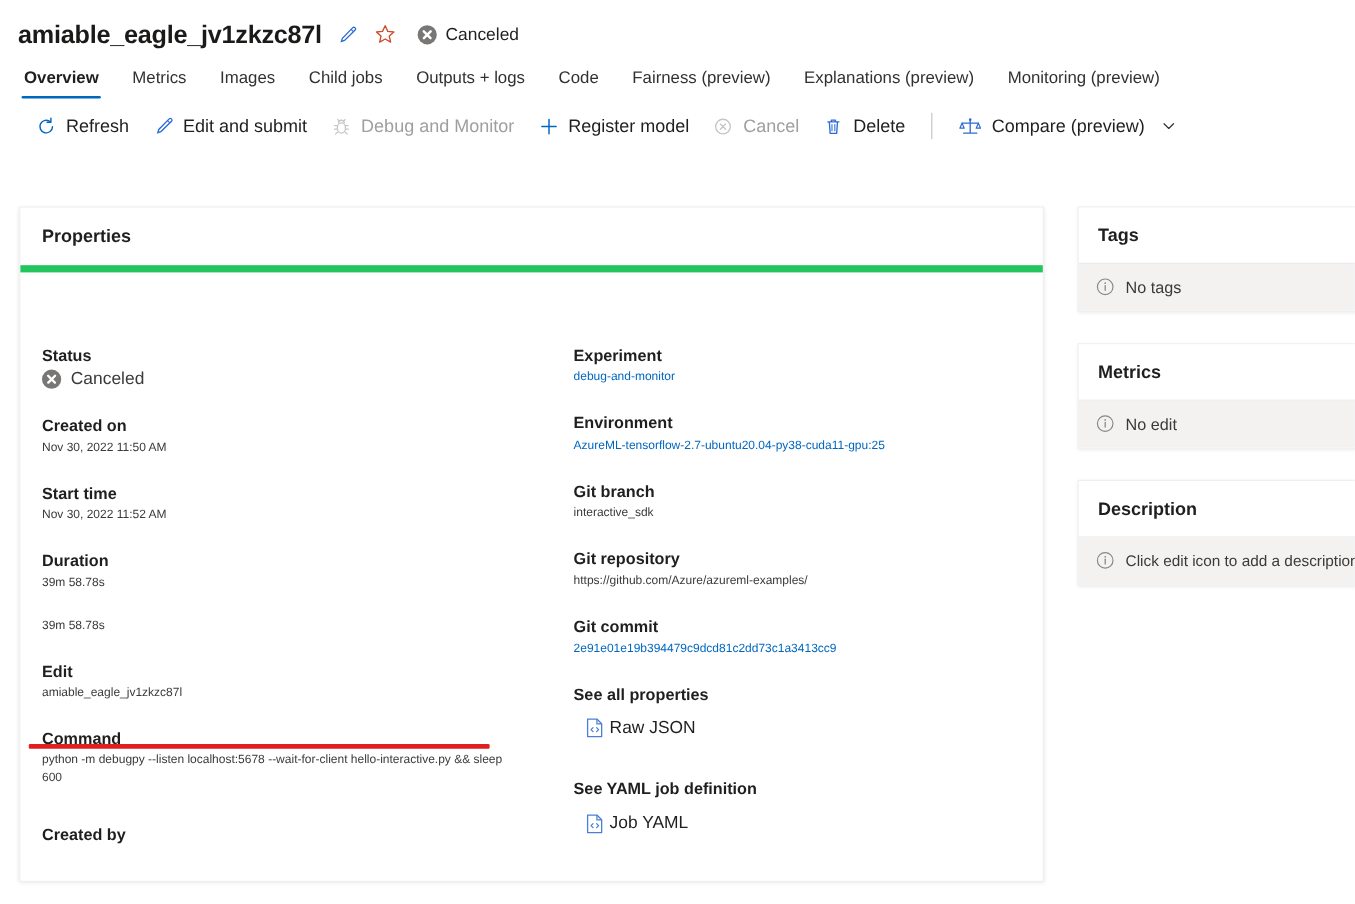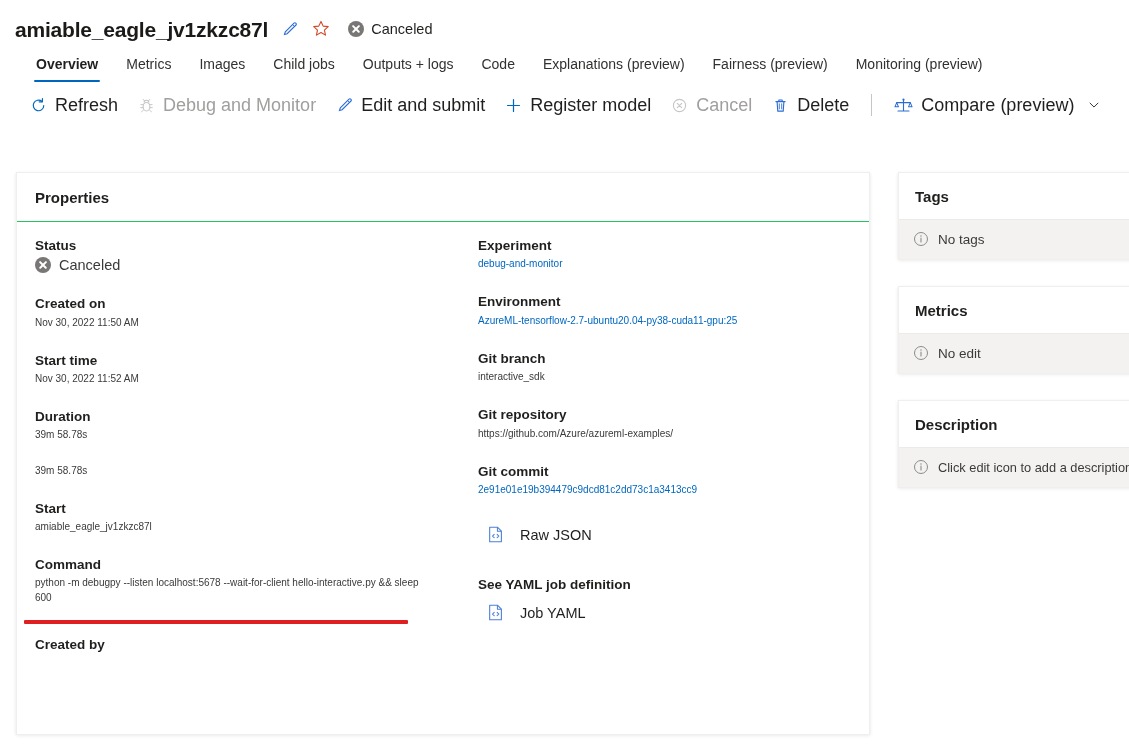--- a/index.html
+++ b/index.html
@@ -38,86 +38,86 @@
   .circle-x::before, .circle-x::after {
     content: ""; position: absolute; left: 3px; top: 7.2px;
     width: 10px; height: 1.8px; background: #ffffff; border-radius: 1px;
   }
   .circle-x::before { transform: rotate(45deg); }
   .circle-x::after  { transform: rotate(-45deg); }
 
   
   .tabs {
     display: flex; align-items: flex-end;
-    padding-left: 22px; height: 38px; gap: 0px;
+    padding-left: 6px; height: 38px; gap: 0px;
     border-bottom: none;
   }
   .tab {
     position: relative; font-size: 14px; color: #323130;
     padding: 0 14px 11px 14px; cursor: pointer; white-space: nowrap;
     line-height: 1;
   }
   .tab.active { font-weight: 600; color: #201f1e; }
   .tab.active::after {
     content: ""; position: absolute; left: 12px; right: 12px; bottom: 0;
     height: 2.5px; background: #0067c0; border-radius: 1px;
   }
 
   
   .cmdbar {
     display: flex; align-items: center;
     padding-left: 20px; height: 46px; gap: 0;
   }
   .cmd {
     display: inline-flex; align-items: center; gap: 8px;
-    font-size: 18px; color: #201f1e; padding: 5px 10px;
+    font-size: 15px; color: #201f1e; padding: 5px 10px;
     cursor: pointer; white-space: nowrap; border-radius: 2px;
   }
   .cmd.disabled { color: #a19f9d; cursor: default; }
   .cmd-sep {
     width: 1px; height: 22px; background: #c8c6c4; margin: 0 12px;
   }
   .svg-ico { display: block; }
   .card {
     background: #ffffff;
     border: 1px solid #f0eff0;
     box-shadow: 0 1.2px 3.6px rgba(0,0,0,0.10), 0 0.3px 0.9px rgba(0,0,0,0.07);
   }
   .card-header {
     font-size: 15px; font-weight: 600; color: #201f1e;
     padding: 16px 18px 15px 18px;
-    border-bottom: 1px solid #22c55e;
+    border-bottom: 6px solid #22c55e;
   }
 
   .props-card {
     position: absolute; left: 16px; top: 172px;
     width: 854px; height: 563px;
   }
   .props-body {
     display: flex; padding: 14px 0 0 0; height: calc(100% - 52px);
   }
-  .props-col { padding: 0 20px 0 18px; }
+  .props-col { padding: 0 20px 0 18px; margin-top: 46px; }
   .props-col.left  { width: 440px; }
   .props-col.right { width: 414px; padding-left: 22px; }
 
   .field { margin-bottom: 21px; }
   .field-label {
     font-size: 13.5px; font-weight: 700; color: #201f1e;
     line-height: 1.5; margin-bottom: 1px;
   }
   .field-value {
     font-size: 10px; color: #3b3a39; line-height: 1.42;
     word-break: break-word;
   }
   .field-value.link { color: #0067c0; cursor: pointer; }
   .field-value.empty { min-height: 20px; }
   .status-value { display: flex; align-items: center; gap: 8px; font-size: 14.5px; color: #3b3a39; }
 
   .file-link {
-    display: inline-flex; align-items: center; gap: 16px;
+    display: inline-flex; align-items: center; gap: 4px;
     font-size: 14.5px; color: #201f1e; margin-top: 8px;
     margin-left: 10px; cursor: pointer;
   }
 
   
   .annot-line {
     position: absolute; left: 24px; top: 620px;
     width: 384px; height: 4px; background: #e02020; border-radius: 1px;
   }
 
@@ -178,61 +178,61 @@
     <div class="tab">
       <span>Child jobs</span>
     </div>
     <div class="tab">
       <span>Outputs + logs</span>
     </div>
     <div class="tab">
       <span>Code</span>
     </div>
     <div class="tab">
+      <span>Fairness (preview)</span>
+    </div>
+    <div class="tab">
       <span>Explanations (preview)</span>
-    </div>
-    <div class="tab">
-      <span>Fairness (preview)</span>
     </div>
     <div class="tab">
       <span>Monitoring (preview)</span>
     </div>
   </div>
 
   <div class="cmdbar">
 
     <div class="cmd">
       <span>
         <svg class="svg-ico" width="17" height="17" viewBox="0 0 20 20">
           <path d="M16.2 10a6.2 6.2 0 1 1-2.1-4.7" fill="none" stroke="#0067c0" stroke-width="1.4" stroke-linecap="round"></path>
           <path d="M14.6 1.9v3.8h-3.8" fill="none" stroke="#0067c0" stroke-width="1.4" stroke-linecap="round" stroke-linejoin="round"></path>
         </svg>
       </span>
       <span>Refresh</span>
+    </div>
+
+    <div class="cmd">
+      <span>
+        <svg class="svg-ico" width="17" height="17" viewBox="0 0 20 20">
+          <path d="M15.3 2.4a1.4 1.4 0 0 1 2 0l0.3 0.3a1.4 1.4 0 0 1 0 2L7.2 14.9l-3.1 1 1-3.1z" fill="none" stroke="#2b6cd4" stroke-width="1.3"></path>
+          <path d="M13.6 4.1l2.3 2.3" stroke="#2b6cd4" stroke-width="1.1" fill="none"></path>
+        </svg>
+      </span>
+      <span>Edit and submit</span>
     </div>
 
     <div class="cmd disabled">
       <span>
         <svg class="svg-ico" width="17" height="17" viewBox="0 0 20 20">
           <ellipse cx="10" cy="11.4" rx="4" ry="5" fill="none" stroke="#c8c6c4" stroke-width="1.3"></ellipse>
           <path d="M7.2 6.6a2.8 2.8 0 0 1 5.6 0" fill="none" stroke="#c8c6c4" stroke-width="1.3"></path>
           <path d="M6 9H3.4M6 12.5H3.2M6.3 15.6L4.2 17.3M14 9h2.6M14 12.5h2.8M13.7 15.6l2.1 1.7M7.6 4.6L6.3 2.9M12.4 4.6l1.3-1.7" stroke="#c8c6c4" stroke-width="1.15" fill="none" stroke-linecap="round"></path>
         </svg>
       </span>
       <span>Debug and Monitor</span>
-    </div>
-
-    <div class="cmd">
-      <span>
-        <svg class="svg-ico" width="17" height="17" viewBox="0 0 20 20">
-          <path d="M15.3 2.4a1.4 1.4 0 0 1 2 0l0.3 0.3a1.4 1.4 0 0 1 0 2L7.2 14.9l-3.1 1 1-3.1z" fill="none" stroke="#2b6cd4" stroke-width="1.3"></path>
-          <path d="M13.6 4.1l2.3 2.3" stroke="#2b6cd4" stroke-width="1.1" fill="none"></path>
-        </svg>
-      </span>
-      <span>Edit and submit</span>
     </div>
 
     <div class="cmd">
       <span>
         <svg class="svg-ico" width="17" height="17" viewBox="0 0 20 20">
           <path d="M10 3v14M3 10h14" stroke="#0067c0" stroke-width="1.45" stroke-linecap="round"></path>
         </svg>
       </span>
       <span>Register model</span>
     </div>
@@ -305,21 +305,21 @@
         <div class="field">
           <div class="field-label">Duration</div>
           <div class="field-value">39m 58.78s</div>
         </div>
 
         <div class="field">
           <div class="field-value">39m 58.78s</div>
         </div>
 
         <div class="field">
-          <div class="field-label">Start</div>
+          <div class="field-label">Edit</div>
           <div class="field-value">amiable_eagle_jv1zkzc87l</div>
         </div>
 
         <div class="field" style="margin-bottom:30px;">
           <div class="field-label">Command</div>
           <div class="field-value" style="max-width:390px;">python -m debugpy --listen localhost:5678 --wait-for-client hello-interactive.py &amp;&amp; sleep 600</div>
         </div>
 
         <div class="field" style="margin-bottom:26px;">
           <div class="field-label">Created by</div>
@@ -350,20 +350,21 @@
           <div class="field-label">Git repository</div>
           <div class="field-value">https://github.com/Azure/azureml-examples/</div>
         </div>
 
         <div class="field">
           <div class="field-label">Git commit</div>
           <div class="field-value link">2e91e01e19b394479c9dcd81c2dd73c1a3413cc9</div>
         </div>
 
         <div class="field" style="margin-bottom:28px;">
+          <div class="field-label">See all properties</div>
           <div class="file-link">
             <span>
               <svg class="svg-ico" width="16" height="17" viewBox="0 0 16 18">
                 <path d="M1.3 1.3h8.2l4.2 4.2v11.2H1.3z" fill="#ffffff" stroke="#4b7fd6" stroke-width="1.15" stroke-linejoin="round"></path>
                 <path d="M9.5 1.3v4.2h4.2" fill="none" stroke="#4b7fd6" stroke-width="1.1" stroke-linejoin="round"></path>
                 <path d="M6.1 8.8L4.3 10.6l1.8 1.8M9.2 8.8l1.8 1.8-1.8 1.8" fill="none" stroke="#4b7fd6" stroke-width="1.1" stroke-linecap="round" stroke-linejoin="round"></path>
               </svg>
             </span>
             <span>Raw JSON</span>
           </div>

